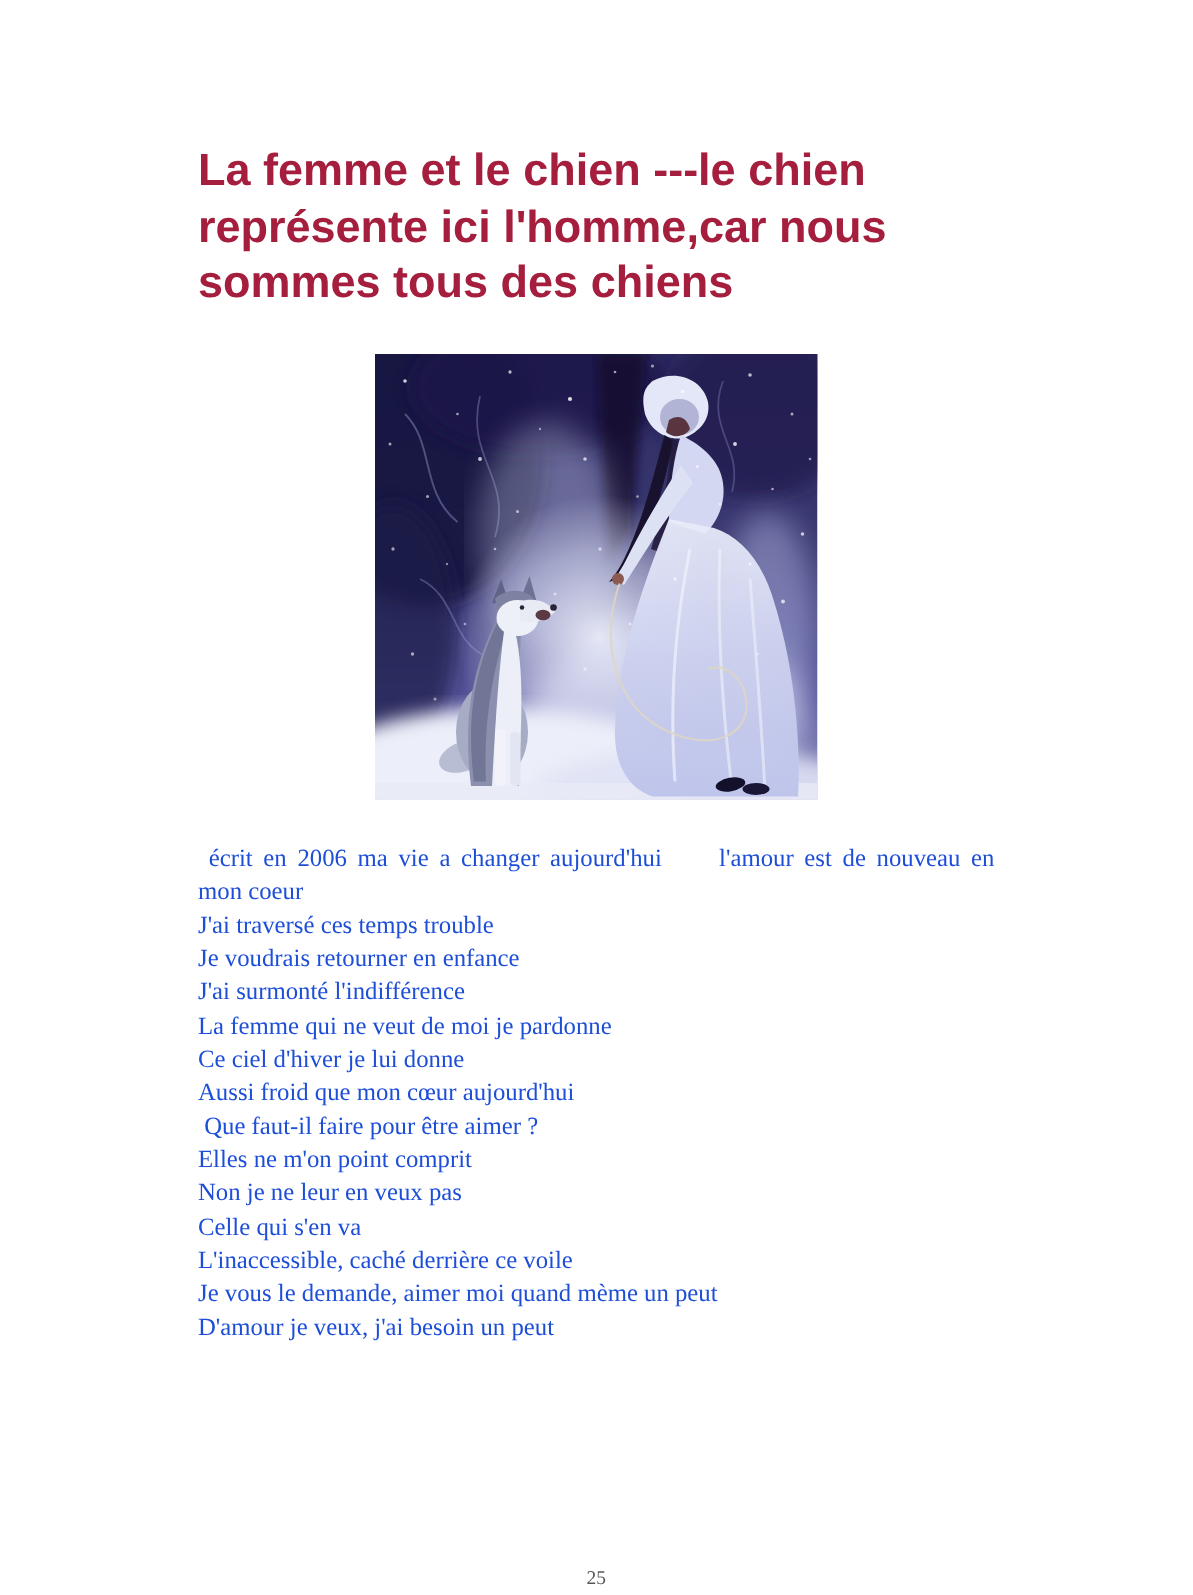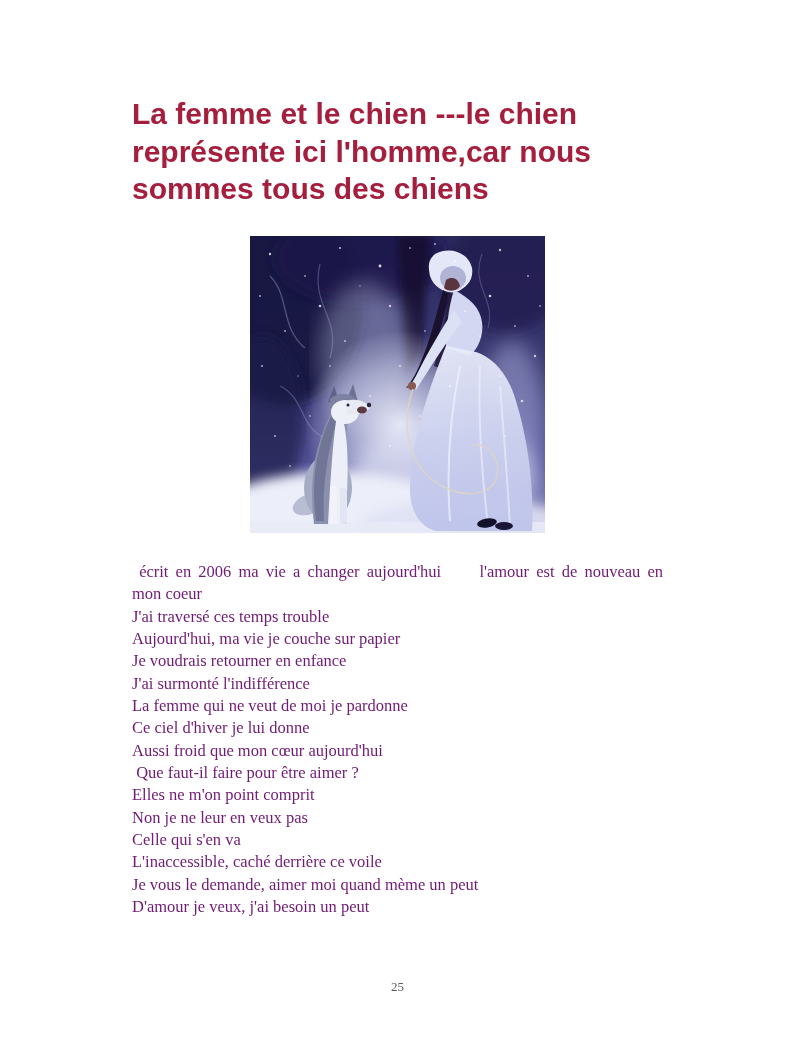--- a/index.html
+++ b/index.html
@@ -24,34 +24,34 @@
   .photo{
     position:absolute;
     left:250px;top:236px;
     width:295px;height:297px;
   }
   .photo svg{display:block;}
   .poem{
     position:absolute;
     left:132px;top:561px;width:531px;
     font-size:16.5px;
-    color:#701a75;
+    color:#1d4ed8;
   }
   .line{
     line-height:22.35px;
     white-space:pre-wrap;
   }
   .line.justified{
     display:flex;
     justify-content:space-between;
     word-spacing:3px;
   }
   .page-number{
     position:absolute;
-    left:0;right:0;top:979px;
+    left:0;right:0;top:1044px;
     text-align:center;
     font-size:13px;
     color:#595959;
   }
 </style>
 </head>
 <body>
 
 <div class="page">
 
@@ -189,21 +189,20 @@
   </div>
 
   <div class="poem">
     <div class="line justified">
       <span> écrit en 2006 ma vie a changer aujourd'hui</span>
       <span>l'amour est de nouveau en</span>
     </div>
     <div class="line">mon coeur</div>
     <div id="poem-lines">
         <div class="line">J'ai traversé ces temps trouble</div>
-        <div class="line">Aujourd'hui, ma vie je couche sur papier</div>
         <div class="line">Je voudrais retourner en enfance</div>
         <div class="line">J'ai surmonté l'indifférence</div>
         <div class="line">La femme qui ne veut de moi je pardonne</div>
         <div class="line">Ce ciel d'hiver je lui donne</div>
         <div class="line">Aussi froid que mon cœur aujourd'hui</div>
         <div class="line"> Que faut-il faire pour être aimer ?</div>
         <div class="line">Elles ne m'on point comprit</div>
         <div class="line">Non je ne leur en veux pas</div>
         <div class="line">Celle qui s'en va</div>
         <div class="line">L'inaccessible, caché derrière ce voile</div>

